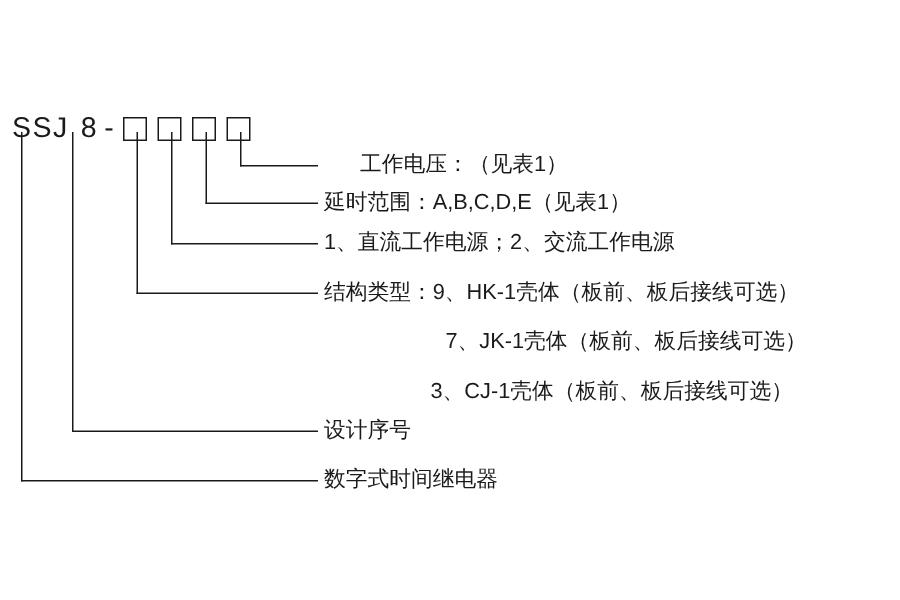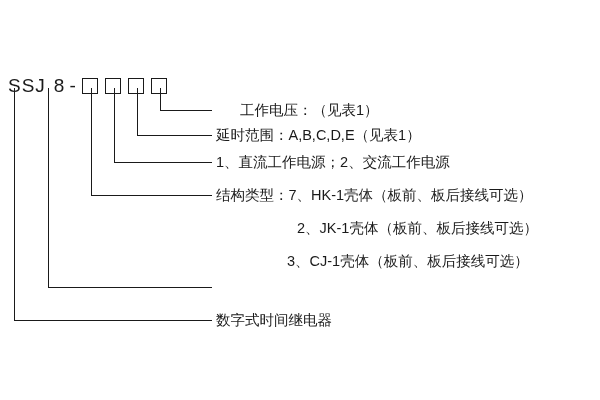--- a/index.html
+++ b/index.html
@@ -100,18 +100,19 @@
 
   <div class="vline" style="left:48px; top:88px; height:200px;"></div>
   <div class="hline" style="left:48px; top:287px; width:164px;"></div>
 
   <div class="vline" style="left:14px; top:88px; height:233px;"></div>
   <div class="hline" style="left:14px; top:320px; width:198px;"></div>
 
   <div class="label" style="left:216px; top:101px;margin-left:24px;">工作电压：（见表1）</div>
   <div class="label" style="left:216px; top:126px;">延时范围：A,B,C,D,E（见表1）</div>
   <div class="label" style="left:216px; top:153px;">1、直流工作电源；2、交流工作电源</div>
-  <div class="label" style="left:216px; top:186px;">结构类型：7、HK-1壳体（板前、板后接线可选）</div>
-  <div class="label" style="left:297px; top:219px;">2、JK-1壳体（板前、板后接线可选）</div>
+  <div class="label" style="left:216px; top:186px;">结构类型：9、HK-1壳体（板前、板后接线可选）</div>
+  <div class="label" style="left:297px; top:219px;">7、JK-1壳体（板前、板后接线可选）</div>
   <div class="label" style="left:287px; top:252px;">3、CJ-1壳体（板前、板后接线可选）</div>
+  <div class="label" style="left:216px; top:278px;">设计序号</div>
   <div class="label" style="left:216px; top:311px;text-align:center;">数字式时间继电器</div>
 
 </div>
 
 </body></html>

